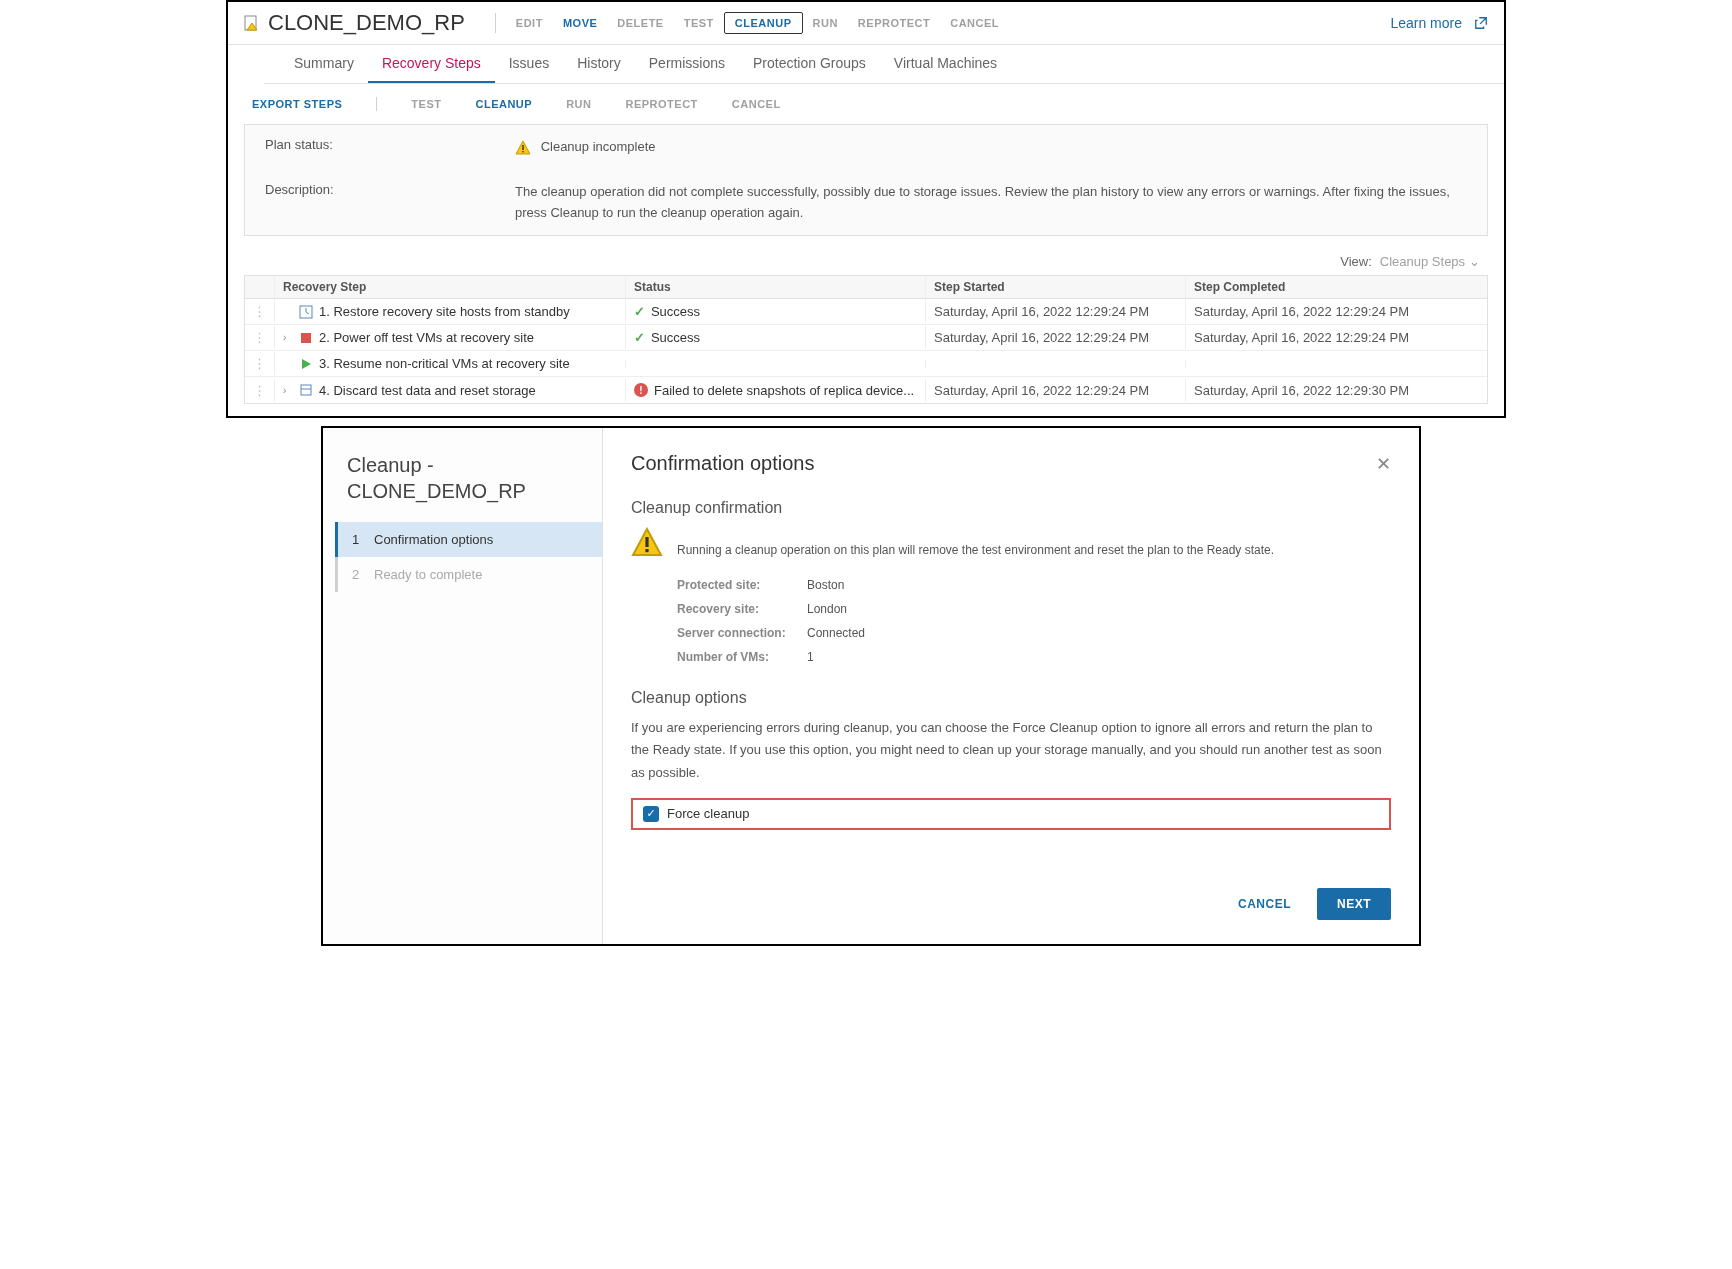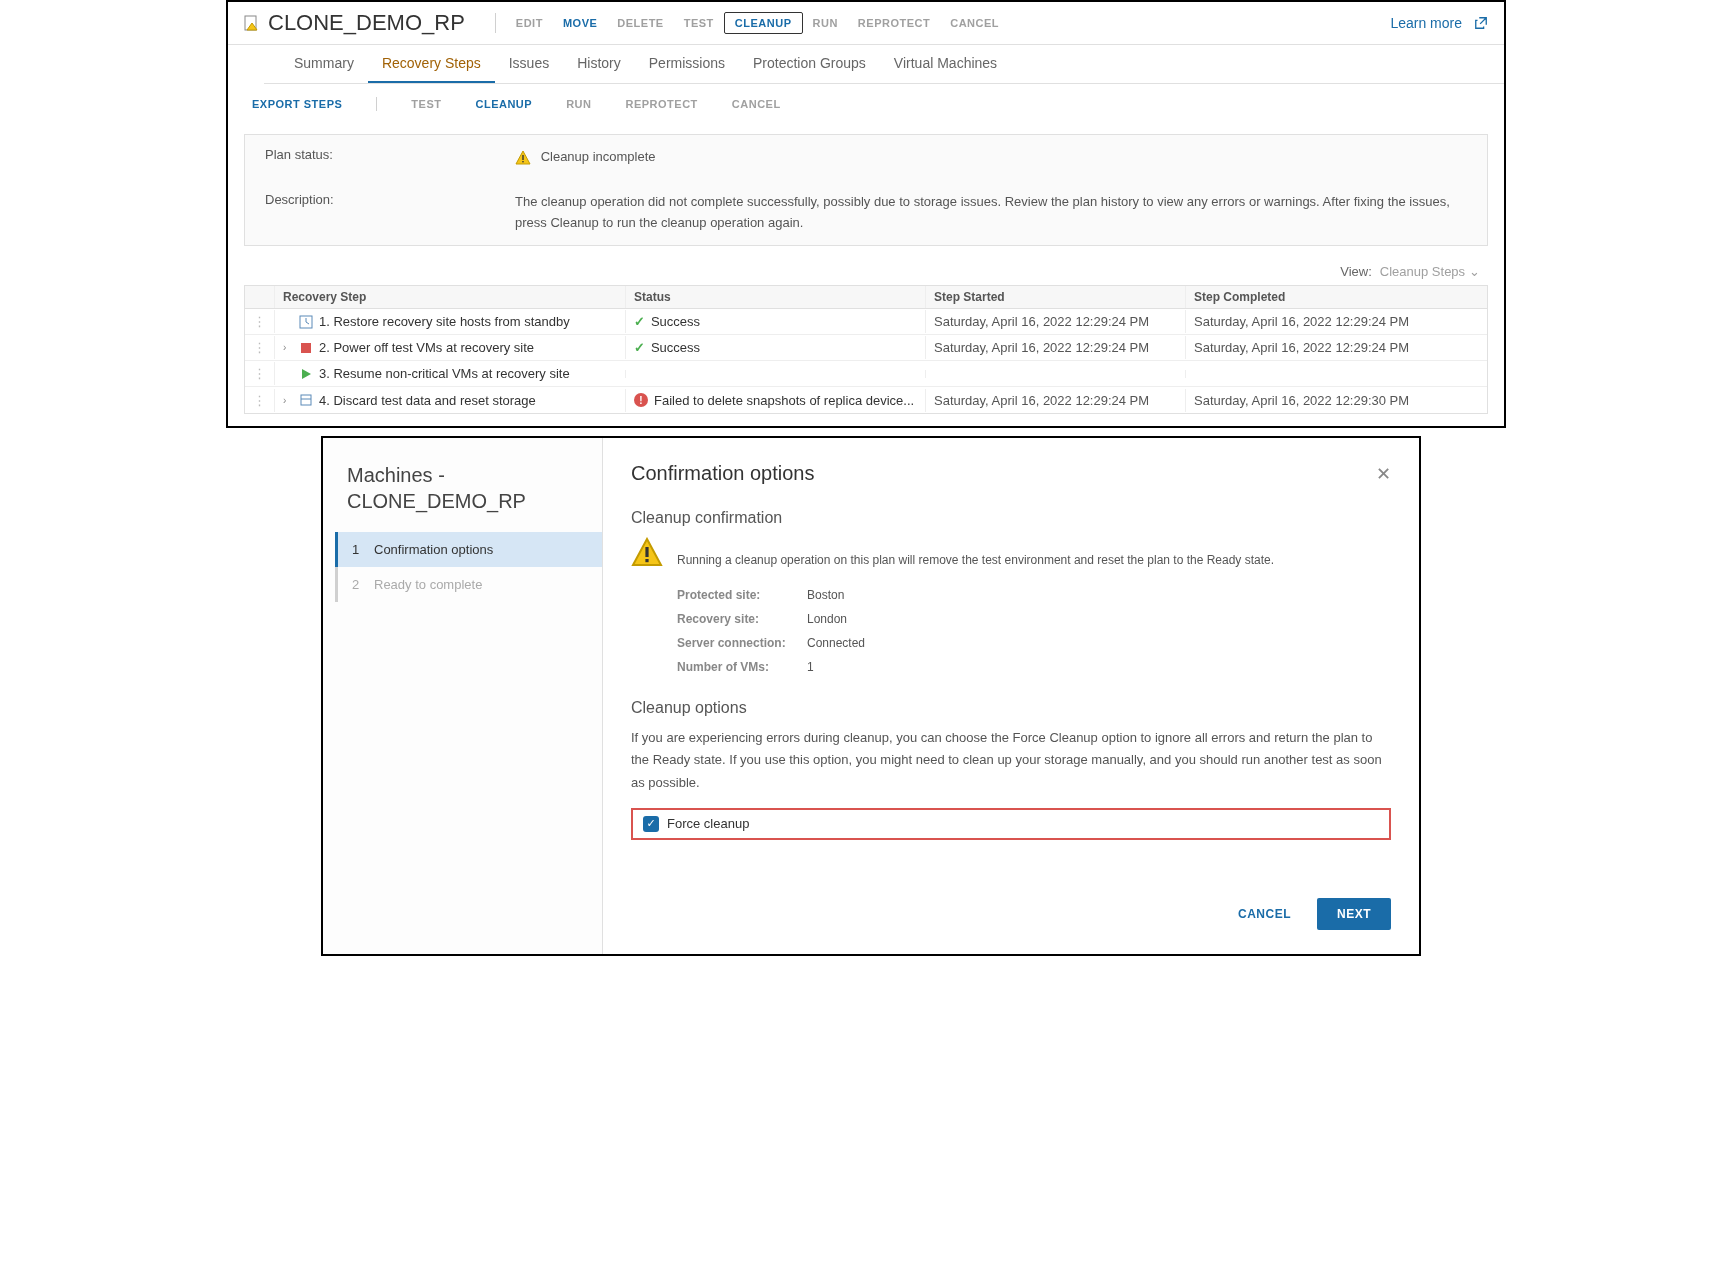--- a/index.html
+++ b/index.html
@@ -14,30 +14,30 @@
 .divider { width: 1px; height: 20px; background: #d0d0d0; margin: 0 10px; }
 .action-btn { background: none; border: none; font-size: 11px; letter-spacing: 0.5px; color: #a0a0a0; padding: 5px 10px; font-weight: 600; cursor: default; }
 .action-btn.active { color: #1a6ca8; cursor: pointer; }
 .action-btn.boxed { border: 1.5px solid #333; color: #1a6ca8; padding: 4px 10px; border-radius: 2px; cursor: pointer; }
 .spacer { flex: 1; }
 .learn-more { color: #1a6ca8; font-size: 14px; display: flex; align-items: center; gap: 12px; cursor: pointer; }
 
 
 .tabs { display: flex; padding: 0 16px; border-bottom: 1px solid #e0e0e0; margin-left: 36px; }
 .tab { padding: 10px 14px; color: #666; font-size: 14px; cursor: pointer; border-bottom: 2px solid transparent; }
-.tab.selected { color: #a16207; border-bottom: 2px solid #1a6ca8; }
+.tab.selected { color: #be185d; border-bottom: 2px solid #1a6ca8; }
 
 
 .subbar { display: flex; align-items: center; padding: 10px 16px; gap: 18px; }
 .subbtn { background: none; border: none; font-size: 11px; letter-spacing: 0.5px; color: #a0a0a0; font-weight: 600; padding: 4px 8px; }
 .subbtn.link { color: #1a6ca8; cursor: pointer; }
 .vdiv { width: 1px; height: 14px; background: #d0d0d0; margin: 0 8px; }
 
 
-.status-box { margin: 10px 16px 12px; border: 1px solid #e0e0e0; background: #fafafa; }
+.status-box { margin: 0 16px 12px; border: 1px solid #e0e0e0; background: #fafafa; }
 .status-row { display: flex; padding: 12px 20px; align-items: flex-start; }
 .status-label { width: 250px; color: #555; font-size: 13px; }
 .status-value { flex: 1; color: #555; font-size: 13px; line-height: 1.6; }
 .warn-tri { display: inline-block; vertical-align: middle; margin-right: 6px; }
 
 
 .view-row { display: flex; justify-content: flex-end; align-items: center; padding: 6px 24px; font-size: 13px; color: #666; }
 .view-select { color: #a0a0a0; margin-left: 8px; display: inline-flex; align-items: center; gap: 4px; }
 
 
@@ -237,21 +237,21 @@
             <span class="trunc">Failed to delete snapshots of replica device...</span>
           </div>
       <div class="col-started">Saturday, April 16, 2022 12:29:24 PM</div>
       <div class="col-completed">Saturday, April 16, 2022 12:29:30 PM</div>
     </div>
   </div>
 </div>
 
 <div class="modal">
   <div class="modal-left">
-    <div class="modal-title">Machines - CLONE_DEMO_RP</div>
+    <div class="modal-title">Cleanup - CLONE_DEMO_RP</div>
     <div class="wizard-steps">
       <div class="wizard-step active">
             <span class="num">1</span>
             <span>Confirmation options</span>
           </div>
       <div class="wizard-step">
             <span class="num">2</span>
             <span>Ready to complete</span>
           </div>
     </div>

